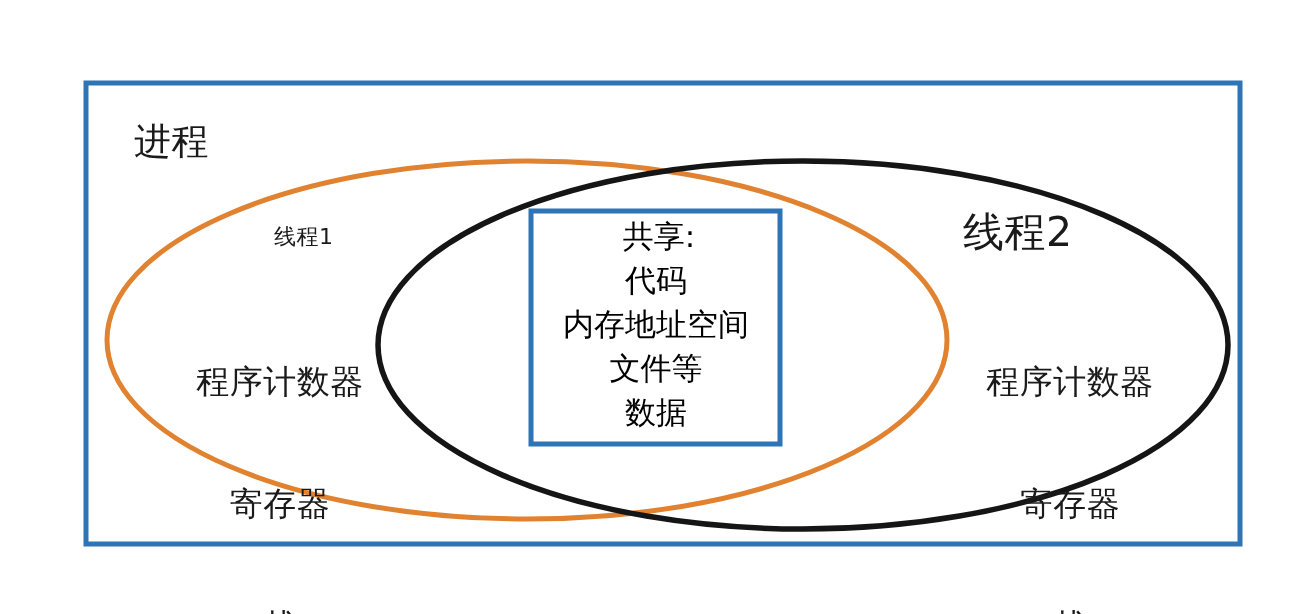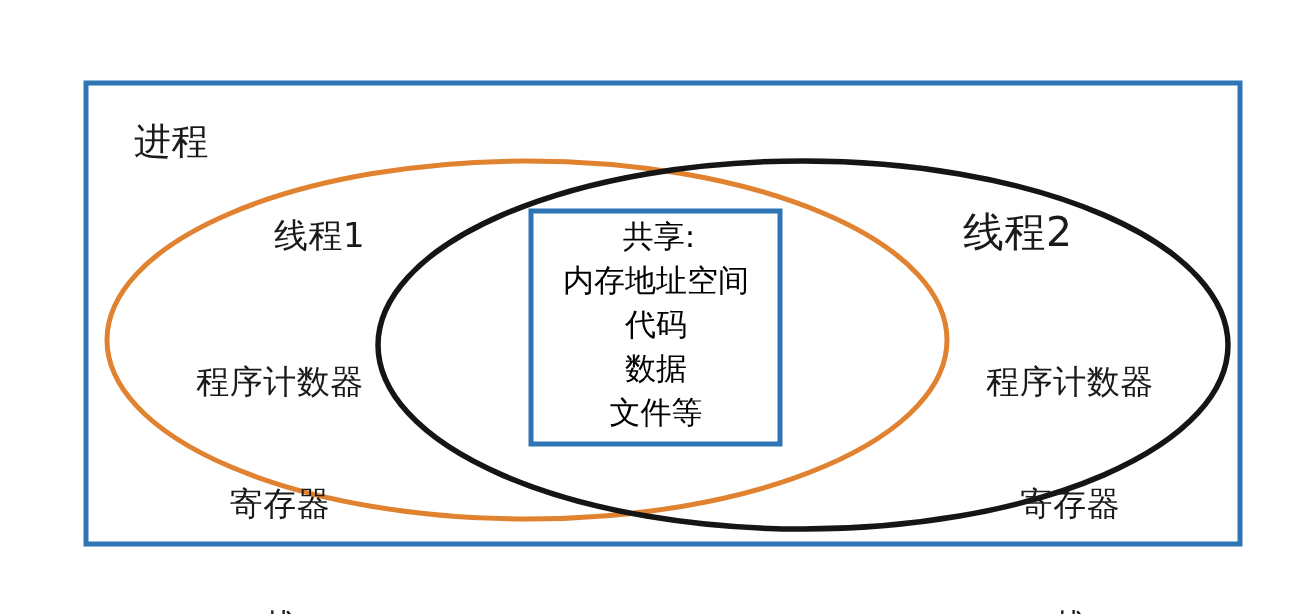--- a/index.html
+++ b/index.html
@@ -34,22 +34,22 @@
     line-height: 1.18;
     letter-spacing: 0.5px;
   }
   #process-label {
     left: 134px;
     top: 120px;
     font-size: 37px;
   }
   #thread1-title {
     left: 274px;
-    top: 215px;
-    font-size: 34px;
+    top: 224px;
+    font-size: 22px;
   }
   #thread2-title {
     left: 963px;
     top: 208px;
     font-size: 41px;
   }
   #thread1-attrs {
     left: 170px;
     top: 285px;
     width: 220px;
@@ -111,19 +111,19 @@
   <div class="txt" id="thread2-title">线程2</div>
 
   <div class="txt" id="thread2-attrs">
     <span class="attr-line">程序计数器</span>
     <span class="attr-line">寄存器</span>
     <span class="attr-line">栈</span>
   </div>
 
   <div id="shared-box-text">
     <span class="shared-heading">共享:</span>
+    <span class="shared-line">代码</span>
     <span class="shared-line">内存地址空间</span>
-    <span class="shared-line">代码</span>
+    <span class="shared-line">文件等</span>
     <span class="shared-line">数据</span>
-    <span class="shared-line">文件等</span>
   </div>
 
 </div>
 
 </body></html>

